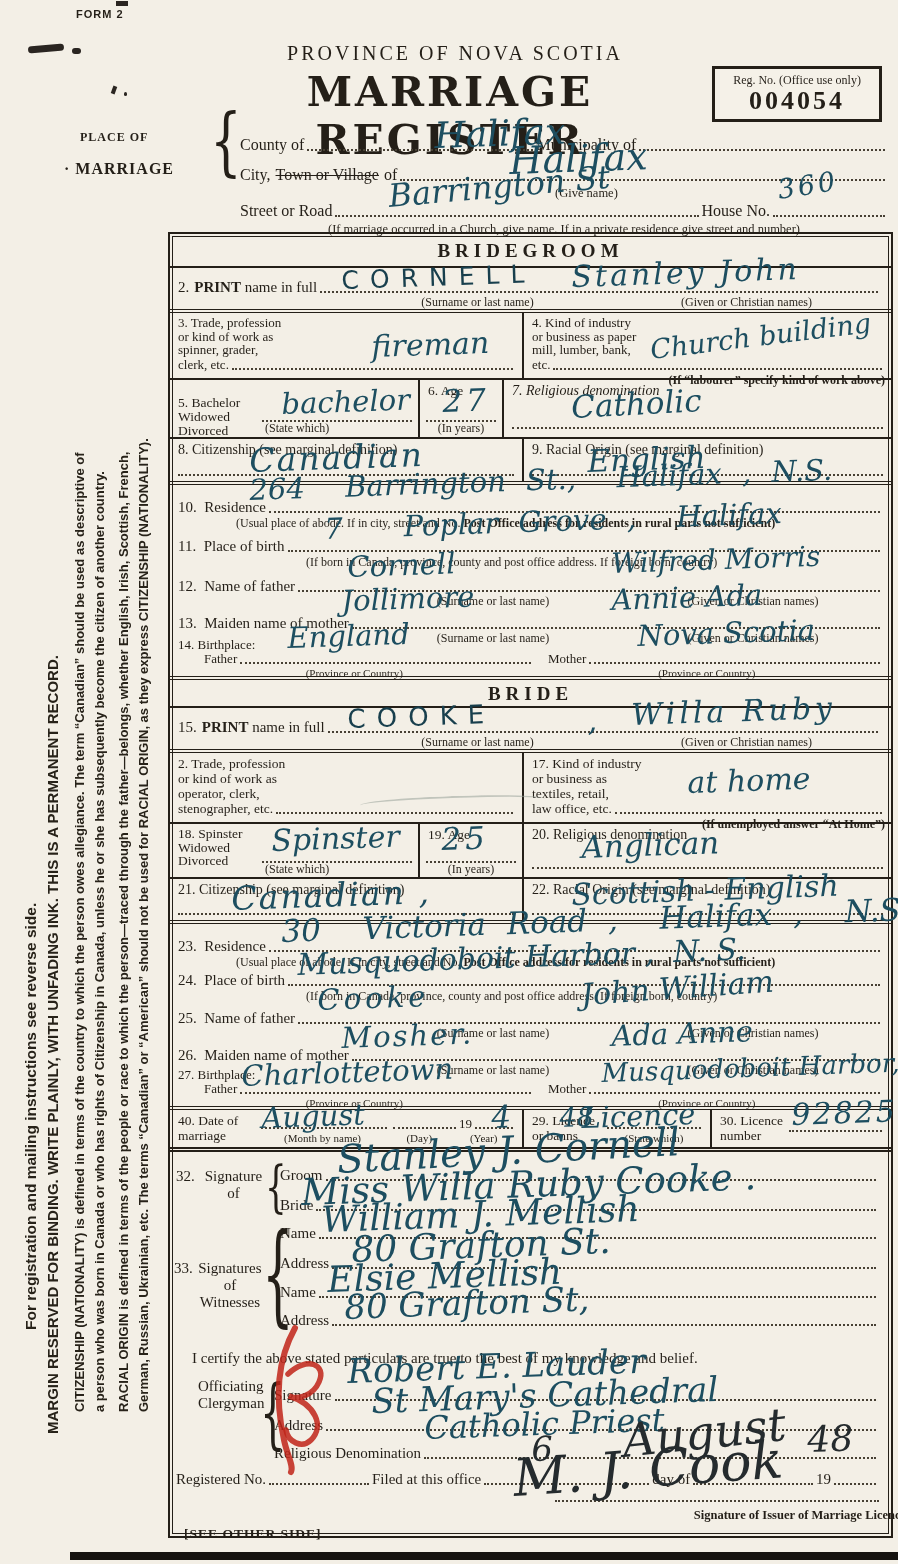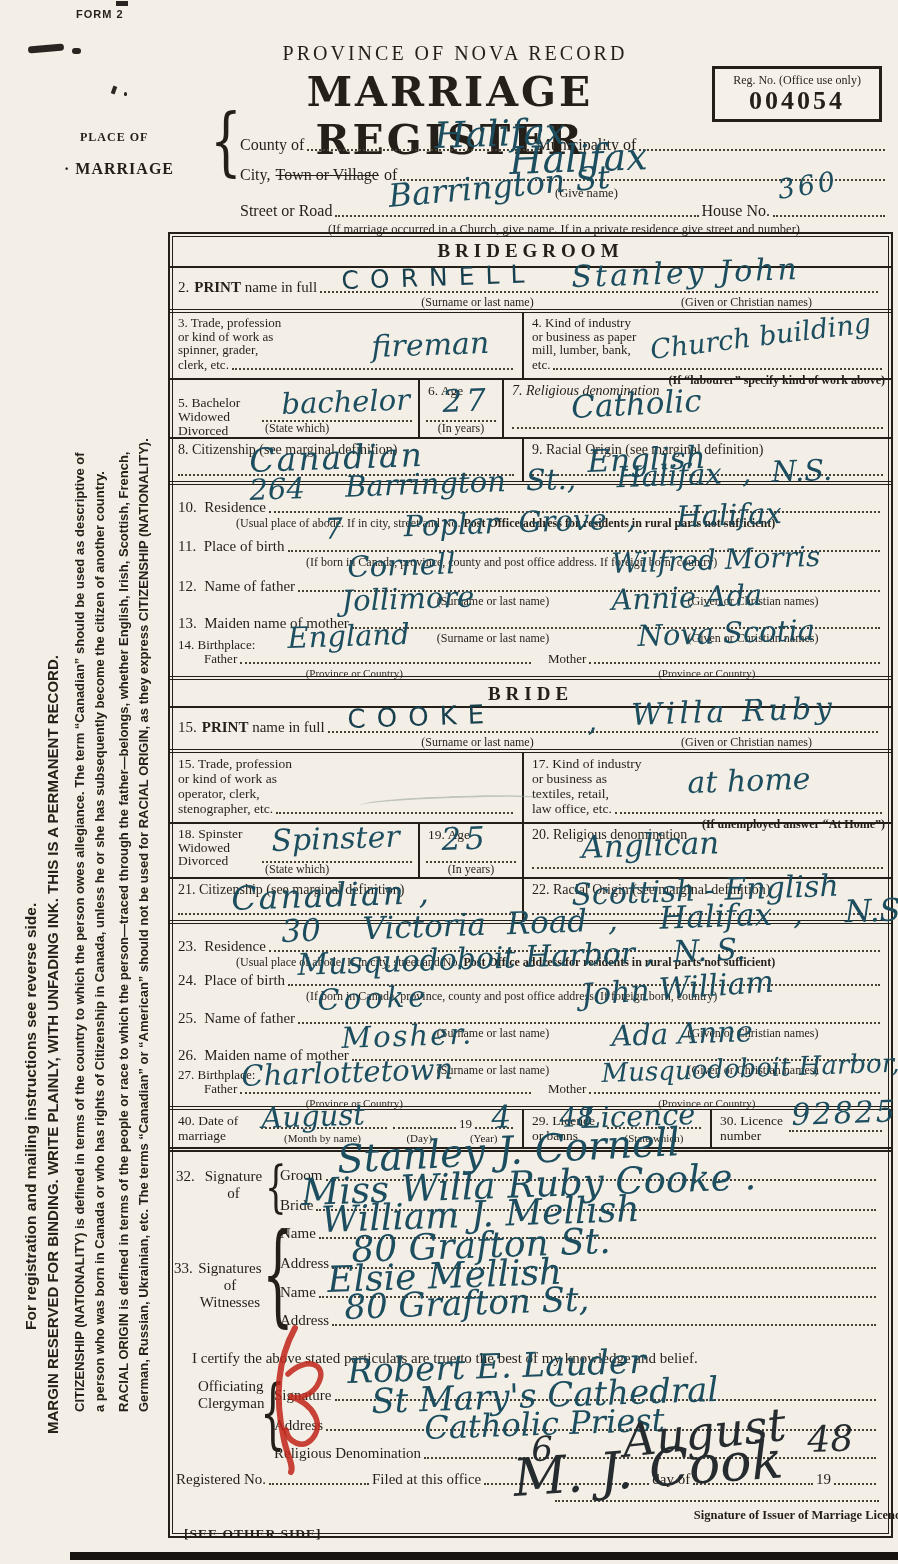--- a/index.html
+++ b/index.html
@@ -68,21 +68,21 @@
 
 <div class="paper">
 
   <div class="ink" style="left:28px;top:45px;width:36px;height:7px;border-radius:4px;transform:rotate(-5deg);"></div>
   <div class="ink" style="left:72px;top:48px;width:9px;height:6px;border-radius:3px;"></div>
   <div class="ink" style="left:116px;top:1px;width:12px;height:5px;"></div>
   <div class="ink" style="left:112px;top:86px;width:4px;height:8px;transform:rotate(20deg);"></div>
   <div class="ink" style="left:124px;top:92px;width:3px;height:4px;border-radius:2px;"></div>
 
   <div class="form2">FORM 2</div>
-  <div class="prov">PROVINCE OF NOVA RECORD</div>
+  <div class="prov">PROVINCE OF NOVA SCOTIA</div>
   <div class="regtitle">MARRIAGE REGISTER</div>
 
   <div class="regbox">
     <div class="lab">Reg. No.  (Office use only)</div>
     <div class="num">004054</div>
   </div>
 
   <div class="pom-l1">PLACE OF</div>
   <div class="pom-l2">· <span>MARRIAGE</span></div>
   <div class="brace" style="left:210px;top:116px;font-size:50px;transform:scaleY(1.5);">{</div>
@@ -251,21 +251,21 @@
       </div>
       <div class="nrow" style="padding-left:165px;">
         <span>(Surname or last name)</span>
         <span>(Given or Christian names)</span>
       </div>
     </div>
 
     <div class="bd" style="height:71px;">
       <div class="cols">
         <div class="cell vr" style="width:354px;">
-          <div class="pl" style="font-size:13.5px;line-height:15px;">15.  Trade, profession
+          <div class="pl" style="font-size:13.5px;line-height:15px;">2.  Trade, profession
 or kind of work as
 operator, clerk,</div>
           <div class="fl" style="font-size:13.5px;">
             <span>stenographer, etc.</span>
             <span class="dots"></span>
           </div>
         </div>
         <div class="cell" style="flex:1;">
           <div class="pl" style="font-size:13.5px;line-height:15px;">17.  Kind of industry
 or business as

